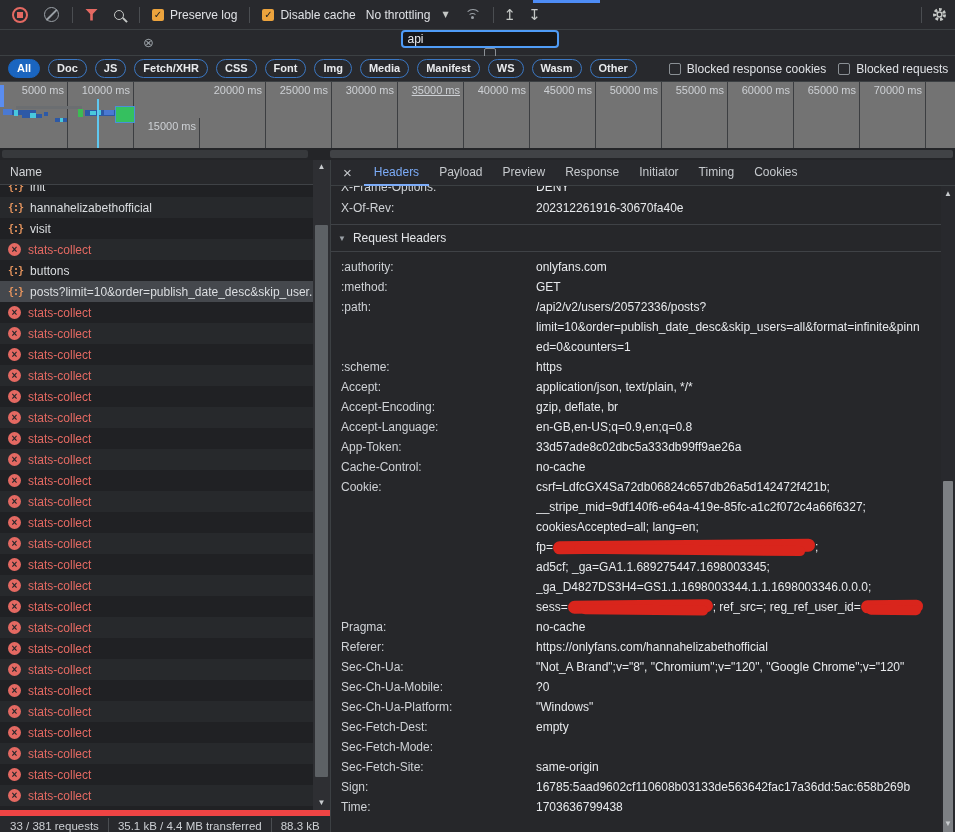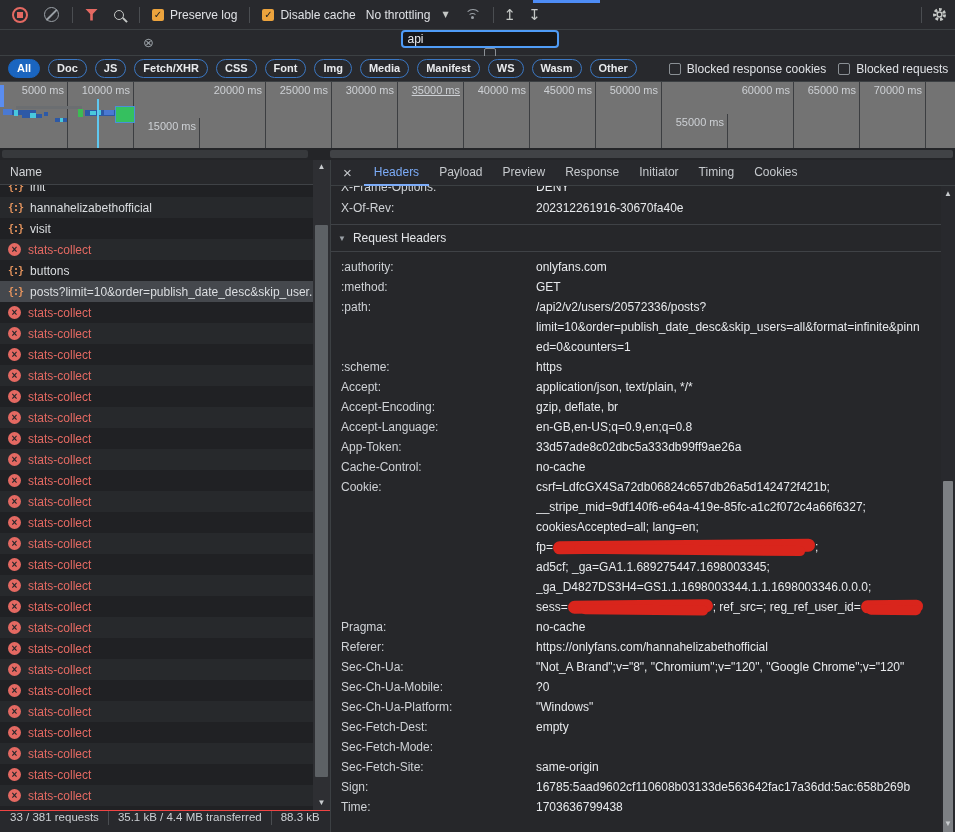--- a/index.html
+++ b/index.html
@@ -59,21 +59,21 @@
   .row.err{color:#e46962;}
   .ric{flex:none;margin:0 7px 0 8px;}
   .ric.json{color:#e8965f;font:bold 10px "DejaVu Sans Mono",monospace;letter-spacing:-1px;}
   .ric.err{width:13px;height:13px;border-radius:50%;background:#e46962;color:#26282b;
            font:bold 10px "Liberation Sans",sans-serif;line-height:13px;text-align:center;letter-spacing:0;}
   .scroll{position:absolute;background:#2e2f33;}
   #lscroll{right:0;top:0;width:17px;bottom:22px;}
   .sthumb{position:absolute;left:2px;right:2px;background:#5d6165;border-radius:1px;}
   .sarrow{position:absolute;left:0;right:0;text-align:center;color:#c8cbce;font-size:8px;line-height:12px;}
   #statusbar{position:absolute;left:0;bottom:0;width:330px;height:22px;background:#28292d;
-     border-top:1px solid #ef4444;display:flex;align-items:flex-start;color:#cdd0d4;font-size:11.5px;box-sizing:border-box;}
+     border-top:6px solid #ef4444;display:flex;align-items:flex-end;color:#cdd0d4;font-size:11.5px;box-sizing:border-box;}
   #statusbar .vdiv{height:14px;margin:0 9px;}
   
   #right{position:absolute;left:330px;right:0;top:160px;bottom:0;background:#26272a;border-left:1px solid #3c4043;box-sizing:border-box;}
   #tabs{position:absolute;left:0;right:0;top:0;height:26px;background:#28292d;border-bottom:1px solid #3c4043;
         display:flex;align-items:center;box-sizing:border-box;}
   #close-x{color:#c6c9cd;font-size:15px;margin:0 12px 0 12px;line-height:15px;}
   .tab{height:26px;line-height:25px;padding:0 10px;color:#c6c9cd;box-sizing:border-box;}
   .tab.active{color:#7cacf8;border-bottom:2.5px solid #7cacf8;}
   #content{position:absolute;left:0;top:26px;right:14px;bottom:0;overflow:hidden;}
   .kv{display:flex;}
@@ -173,21 +173,21 @@
       <div class="ov-seg" style="width: 68px;">5000 ms</div>
       <div class="ov-seg" style="width: 66px;">10000 ms</div>
       <div class="ov-seg" style="width: 66px; margin-top: 36px;">15000 ms</div>
       <div class="ov-seg" style="width: 66px;">20000 ms</div>
       <div class="ov-seg" style="width: 66px;">25000 ms</div>
       <div class="ov-seg" style="width: 66px;">30000 ms</div>
       <div class="ov-seg" style="width: 66px; text-decoration: underline;">35000 ms</div>
       <div class="ov-seg" style="width: 66px;">40000 ms</div>
       <div class="ov-seg" style="width: 66px;">45000 ms</div>
       <div class="ov-seg" style="width: 66px;">50000 ms</div>
-      <div class="ov-seg" style="width: 66px; margin-top: 32px;">55000 ms</div>
+      <div class="ov-seg" style="width: 66px;">55000 ms</div>
       <div class="ov-seg" style="width: 66px;">60000 ms</div>
       <div class="ov-seg" style="width: 66px;">65000 ms</div>
       <div class="ov-seg" style="width: 66px;">70000 ms</div>
       <div class="mark" style="left: 0px; top: 3px; width: 4px; height: 22px; background: rgb(90, 141, 240);"></div>
       <div class="mark" style="left: 16px; top: 24px; width: 66px; height: 3px; background: rgb(107, 110, 113);"></div>
       <div class="mark" style="left: 3px; top: 27px; width: 9px; height: 6px; background: rgb(74, 121, 210);"></div>
       <div class="mark" style="left: 12px; top: 28px; width: 24px; height: 5px; background: rgb(45, 89, 166);"></div>
       <div class="mark" style="left: 14px; top: 28px; width: 4px; height: 6px; background: rgb(73, 200, 221);"></div>
       <div class="mark" style="left: 22px; top: 32px; width: 20px; height: 4px; background: rgb(45, 89, 166);"></div>
       <div class="mark" style="left: 30px; top: 31px; width: 6px; height: 5px; background: rgb(73, 200, 221);"></div>

